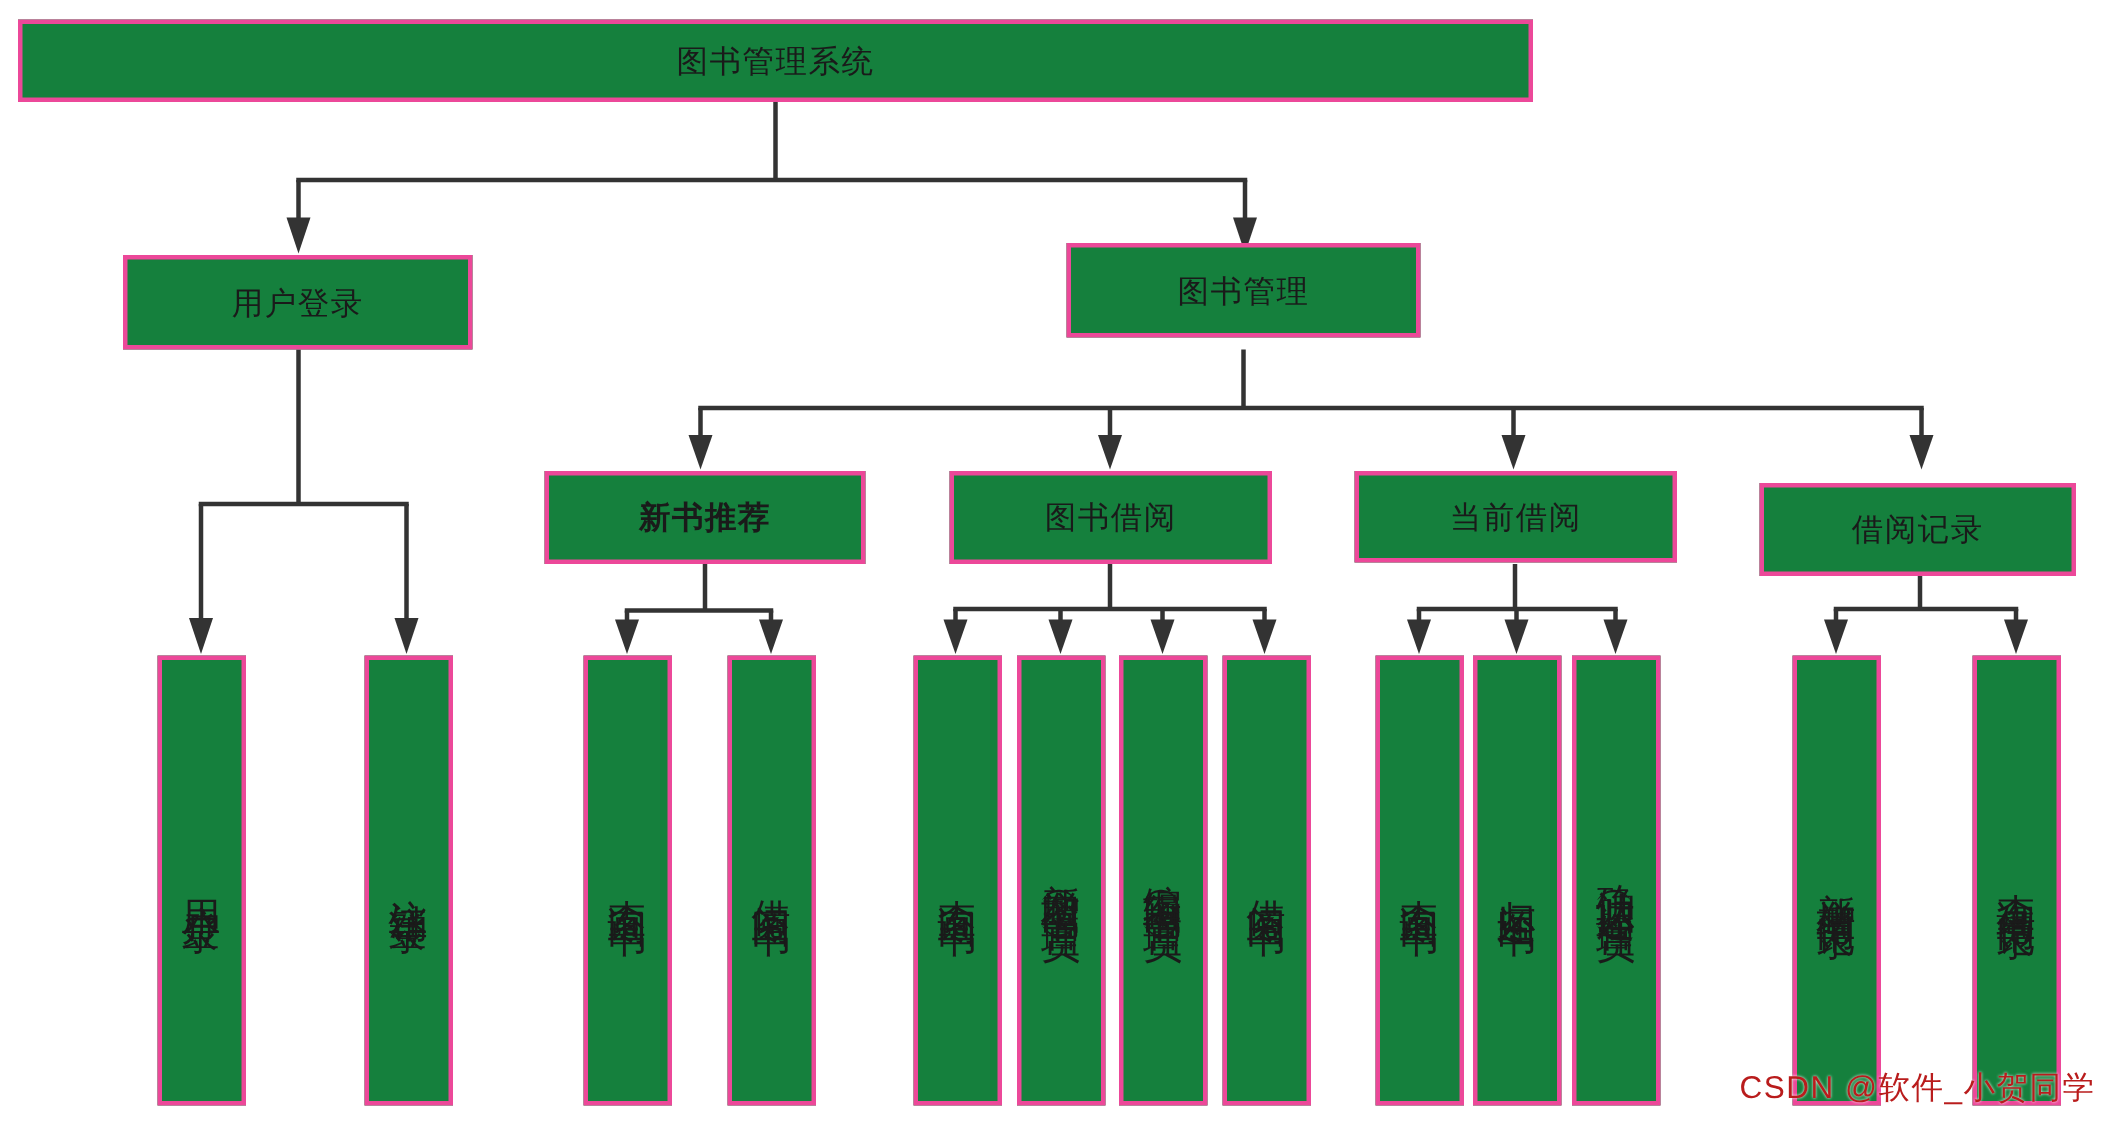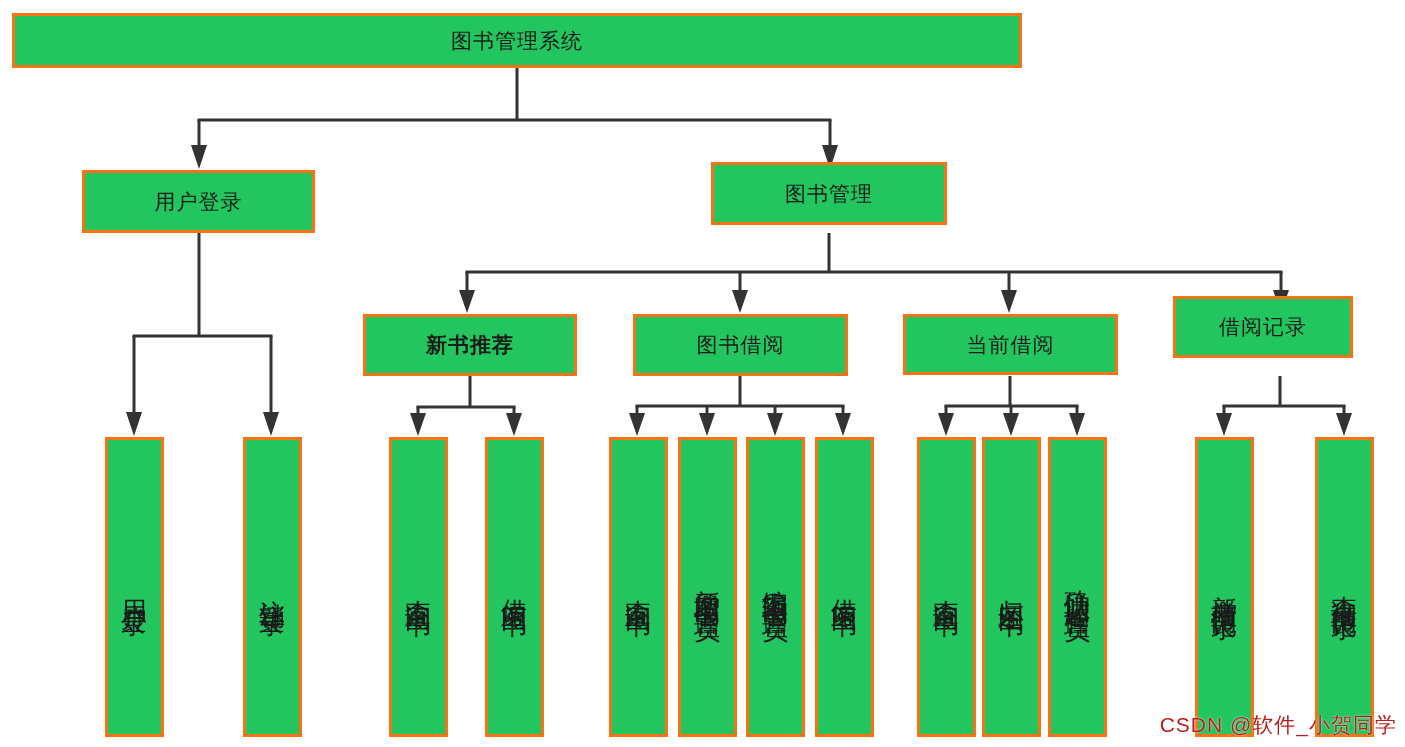--- a/index.html
+++ b/index.html
@@ -17,22 +17,22 @@
   }
   #connectors {
     position: absolute;
     left: 0; top: 0;
     width: 1405px; height: 747px;
     z-index: 1;
   }
   .node {
     position: absolute;
     box-sizing: border-box;
-    border: 3px solid #f97316;
-    background: #22c55e;
+    border: 3px solid #ec4899;
+    background: #15803d;
     display: flex;
     align-items: center;
     justify-content: center;
     color: #1a1a1a;
     z-index: 2;
   }
   .node.h {
     font-size: 21px;
     letter-spacing: 1px;
     white-space: nowrap;
@@ -131,21 +131,21 @@
   </svg>
 
   <div class="node h" style="left:12px; top:13px; width:1010px; height:55px;">图书管理系统</div>
 
   <div class="node h" style="left:82px; top:170px; width:233px; height:63px;">用户登录</div>
   <div class="node h" style="left:711px; top:162px; width:236px; height:63px;">图书管理</div>
 
   <div class="node h" style="left:363px; top:314px; width:214px; height:62px;font-weight:bold;">新书推荐</div>
   <div class="node h" style="left:633px; top:314px; width:215px; height:62px;">图书借阅</div>
   <div class="node h" style="left:903px; top:314px; width:215px; height:61px;">当前借阅</div>
-  <div class="node h" style="left:1173px; top:296px; width:180px; height:62px;">借阅记录</div>
+  <div class="node h" style="left:1173px; top:322px; width:211px; height:62px;">借阅记录</div>
 
   <div class="node leaf" style="left:105px;">用户登录</div>
   <div class="node leaf" style="left:243px;">注销登录</div>
 
   <div class="node leaf" style="left:389px;">查询图书</div>
   <div class="node leaf" style="left:485px;">借阅图书</div>
 
   <div class="node leaf" style="left:609px;">查询图书</div>
   <div class="node leaf" style="left:678px;">新增图书（管理员）</div>
   <div class="node leaf" style="left:746px;">编辑图书（管理员）</div>

